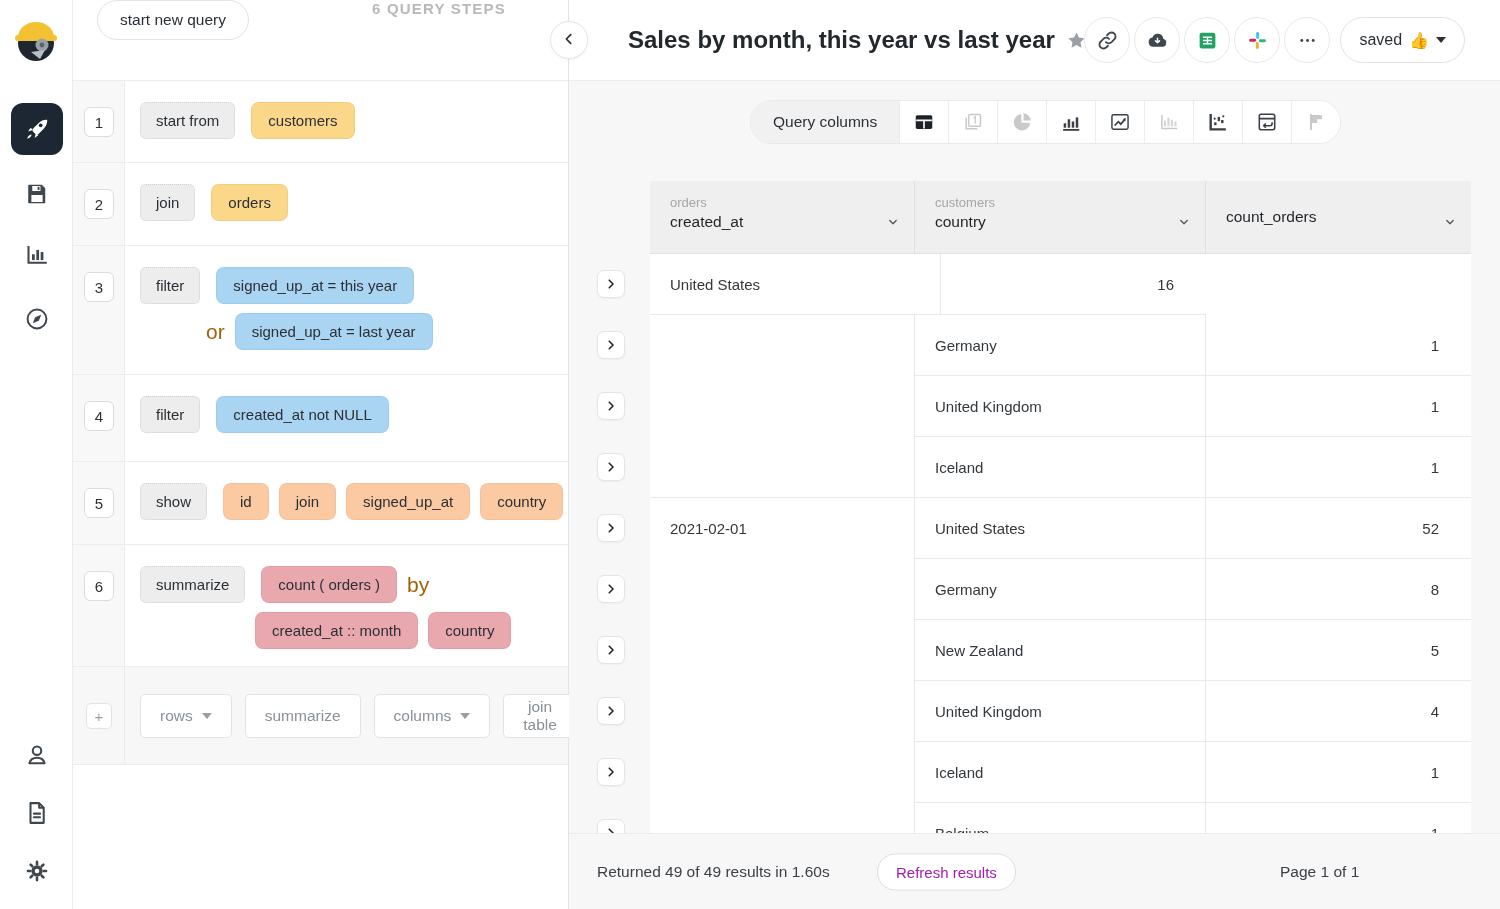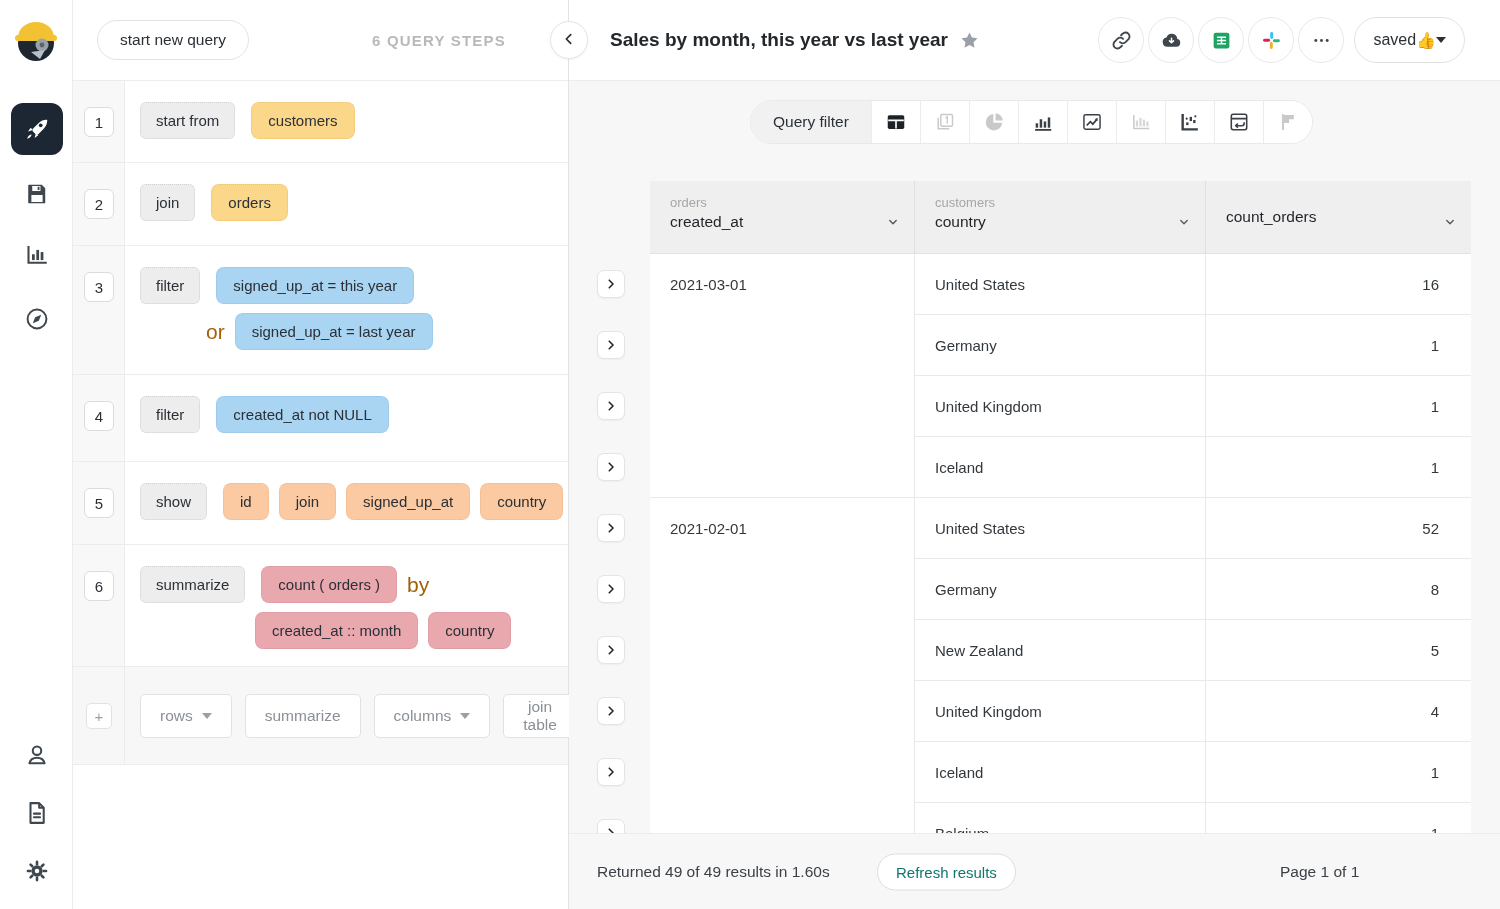--- a/index.html
+++ b/index.html
@@ -9,21 +9,21 @@
 
   
   #app-sidebar { position:absolute; left:0; top:0; width:73px; height:909px; background:#fff; border-right:1px solid #ececec; }
   .logo-wrap { position:absolute; left:11px; top:12px; width:52px; height:56px; }
   .nav-item { position:absolute; left:0; width:73px; height:52px; display:flex; align-items:center; justify-content:center; color:#3f474e; cursor:pointer; }
   .nav-item svg { width:26px; height:26px; }
   .nav-item.active { left:11px; width:52px; height:52px; background:#1d2733; border-radius:12px; color:#fff; }
 
   
   #query-panel { position:absolute; left:73px; top:0; width:496px; height:909px; background:#fff; border-right:1px solid #e3e3e3; }
-  #qp-header { position:relative; height:81px; border-bottom:1px solid #ececec; display:flex; align-items:center; }
+  #qp-header { position:relative; height:81px; border-bottom:1px solid #ececec; display:flex; }
   #new-query-btn { margin-left:24px; height:40px; padding:0 22px; border:1px solid #e3e3e3; border-radius:20px; background:#fff; font-size:15.5px; color:#2b3036; display:flex; align-items:center; cursor:pointer; }
   #steps-count { position:absolute; right:62px; font-size:15px; font-weight:bold; letter-spacing:1.2px; color:#b9b9b9; text-transform:uppercase; }
   #collapse-btn { position:absolute; left:550px; top:21px; width:38px; height:38px; border-radius:50%; background:#fff; border:1px solid #e5e5e5; box-shadow:0 1px 3px rgba(0,0,0,.05); display:flex; align-items:center; justify-content:center; z-index:30; color:#2b3036; cursor:pointer; }
   #collapse-btn svg { width:16px; height:16px; }
 
   .step-row { display:flex; border-bottom:1px solid #ececec; }
   .step-gutter { width:52px; background:#f8f8f8; border-right:1px solid #ececec; flex:none; position:relative; }
   .step-num { position:absolute; left:11px; top:26px; width:30px; height:30px; background:#fff; border:1px solid #dcdcdc; border-radius:6px; display:flex; align-items:center; justify-content:center; font-size:15px; color:#2b3036; }
   .step-body { flex:1; padding:21px 0 0 15px; }
   .step-line { display:flex; align-items:center; }
@@ -38,27 +38,27 @@
   .add-row { display:flex; background:#f7f7f7; border-bottom:1px solid #ececec; height:98px; }
   .add-row .step-gutter { background:#f7f7f7; }
   .plus-chip { position:absolute; left:13px; top:36px; width:26px; height:26px; background:#fff; border:1px solid #e2e2e2; border-radius:5px; color:#9aa0a6; font-size:15px; display:flex; align-items:center; justify-content:center; cursor:pointer; }
   .add-body { flex:1; display:flex; align-items:center; padding-left:15px; gap:13px; }
   .add-btn { height:44px; background:#fff; border:1px solid #e2e2e2; border-radius:5px; padding:0 19px; font-size:15.5px; color:#8a9096; display:flex; align-items:center; gap:9px; cursor:pointer; }
   .caret-gray { width:0; height:0; border-left:5px solid transparent; border-right:5px solid transparent; border-top:6px solid #9aa0a6; }
 
   
   #results-panel { position:absolute; left:569px; top:0; width:931px; height:909px; background:#f7f7f7; }
   #rp-header { position:relative; height:81px; background:#fff; border-bottom:1px solid #ececec; display:flex; align-items:center; }
-  #rp-title { margin-left:41px; font-size:19px; font-weight:bold; color:#23282d; }
+  #rp-title { margin-left:59px; font-size:24px; font-weight:bold; color:#23282d; }
   #title-star { margin-left:11px; width:21px; height:21px; color:#9aa0a6; cursor:pointer; }
   #title-star svg { width:21px; height:21px; }
   #rp-actions { position:absolute; right:35px; display:flex; align-items:center; gap:4px; }
   .circle-btn { width:46px; height:46px; border-radius:50%; background:#fff; border:1px solid #e8e8e8; display:flex; align-items:center; justify-content:center; color:#3f474e; cursor:pointer; }
   .circle-btn svg { width:21px; height:21px; }
-  #saved-btn { height:46px; margin-left:6px; border:1px solid #e2e2e2; border-radius:23px; background:#fff; padding:0 18px; display:flex; align-items:center; gap:0; font-size:16px; color:#2b3036; cursor:pointer; }
+  #saved-btn { height:46px; margin-left:6px; border:1px solid #e2e2e2; border-radius:23px; background:#fff; padding:0 18px; display:flex; align-items:center; gap:7px; font-size:16px; color:#2b3036; cursor:pointer; }
   .caret-dark { width:0; height:0; border-left:5px solid transparent; border-right:5px solid transparent; border-top:6px solid #2b3036; }
 
   #viz-toolbar { position:absolute; left:181px; top:100px; height:44px; display:flex; border:1px solid #e9e9e9; border-radius:22px; overflow:hidden; background:#fff; }
   #results-tab { background:#f1f1f1; padding:0 22px; display:flex; align-items:center; font-size:15.5px; color:#2b3036; cursor:pointer; }
   .viz-seg { width:49px; display:flex; align-items:center; justify-content:center; border-left:1px solid #ececec; background:#fff; cursor:pointer; }
   .viz-seg svg { width:22px; height:22px; }
   .viz-active { color:#1d2228; }
   .viz-normal { color:#3a4046; }
   .viz-disabled { color:#c9c9c9; }
 
@@ -78,21 +78,21 @@
   .t-cell.c1 { padding-left:20px; border-right:1px solid #e7e7e7; }
   .t-cell.c2 { padding-left:20px; border-right:1px solid #e7e7e7; border-bottom:1px solid #e9e9e9; }
   .t-cell.c3 { justify-content:flex-end; padding-right:32px; border-bottom:1px solid #e9e9e9; }
   .t-row.group-end .t-cell.c1 { border-bottom:1px solid #e9e9e9; }
 
   .expander { position:absolute; left:28px; width:28px; height:28px; background:#fff; border:1px solid #e4e4e4; border-radius:7px; box-shadow:0 1px 2px rgba(0,0,0,.04); display:flex; align-items:center; justify-content:center; color:#23282d; cursor:pointer; }
   .expander svg { width:14px; height:14px; }
 
   #rp-footer { position:absolute; left:0; top:833px; width:931px; height:76px; background:#f7f7f7; border-top:1px solid #ececec; z-index:20; }
   #footer-status { position:absolute; left:28px; top:50%; transform:translateY(-50%); font-size:15.5px; color:#3c4147; }
-  #refresh-btn { position:absolute; left:308px; top:50%; transform:translateY(-50%); height:37px; background:#fff; border:1px solid #dedede; border-radius:19px; padding:0 18px; font-size:15px; color:#0f766e; display:flex; align-items:center; cursor:pointer; font-family:"Liberation Sans",sans-serif; }
+  #refresh-btn { position:absolute; left:308px; top:50%; transform:translateY(-50%); height:37px; background:#fff; border:1px solid #dedede; border-radius:19px; padding:0 18px; font-size:15px; color:#a21caf; display:flex; align-items:center; cursor:pointer; font-family:"Liberation Sans",sans-serif; }
   #page-indicator { position:absolute; left:711px; top:50%; transform:translateY(-50%); font-size:15.5px; color:#3c4147; }
 </style>
 </head>
 <body>
 
 <div id="stage">
 
   <div id="app-sidebar">
     <div class="logo-wrap">
       <svg viewBox="0 0 52 56">
@@ -352,21 +352,21 @@
           </span>
         <button id="saved-btn">
           <span>saved</span>
           <span>👍</span>
           <span class="caret-dark"></span>
         </button>
       </div>
     </div>
 
     <div id="viz-toolbar">
-      <div id="results-tab">Query filter</div>
+      <div id="results-tab">Query columns</div>
       <span id="viz-icons" style="display:flex;">
           <div class="viz-seg viz-active">
             <span style="display: flex;">
               <svg viewBox="0 0 24 24">
                 <rect x="3" y="4.5" width="18" height="15" rx="1.8" fill="currentColor"></rect>
                 <path d="M3.5 10.2h17M12 10.2v8.8" stroke="#fff" stroke-width="1.8"></path>
               </svg>
             </span>
           </div>
           <div class="viz-seg viz-disabled">
@@ -468,21 +468,20 @@
           </div>
           <div class="h-cell c3 centered">
             <div class="fld">count_orders</div>
             <span class="h-chev"><svg viewBox="0 0 24 24" fill="none" stroke="currentColor" stroke-width="2.3" stroke-linecap="round" stroke-linejoin="round">
                 <path d="M6.5 9.5l5.5 5.5 5.5-5.5"></path>
               </svg></span>
           </div>
         </div>
       <div id="t-body">
           <div class="t-row">
-            <div class="t-cell c1">2021-03-01</div>
             <div class="t-cell c2">United States</div>
             <div class="t-cell c3">16</div>
           </div>
           <div class="t-row">
             <div class="t-cell c1"></div>
             <div class="t-cell c2">Germany</div>
             <div class="t-cell c3">1</div>
           </div>
           <div class="t-row">
             <div class="t-cell c1"></div>

